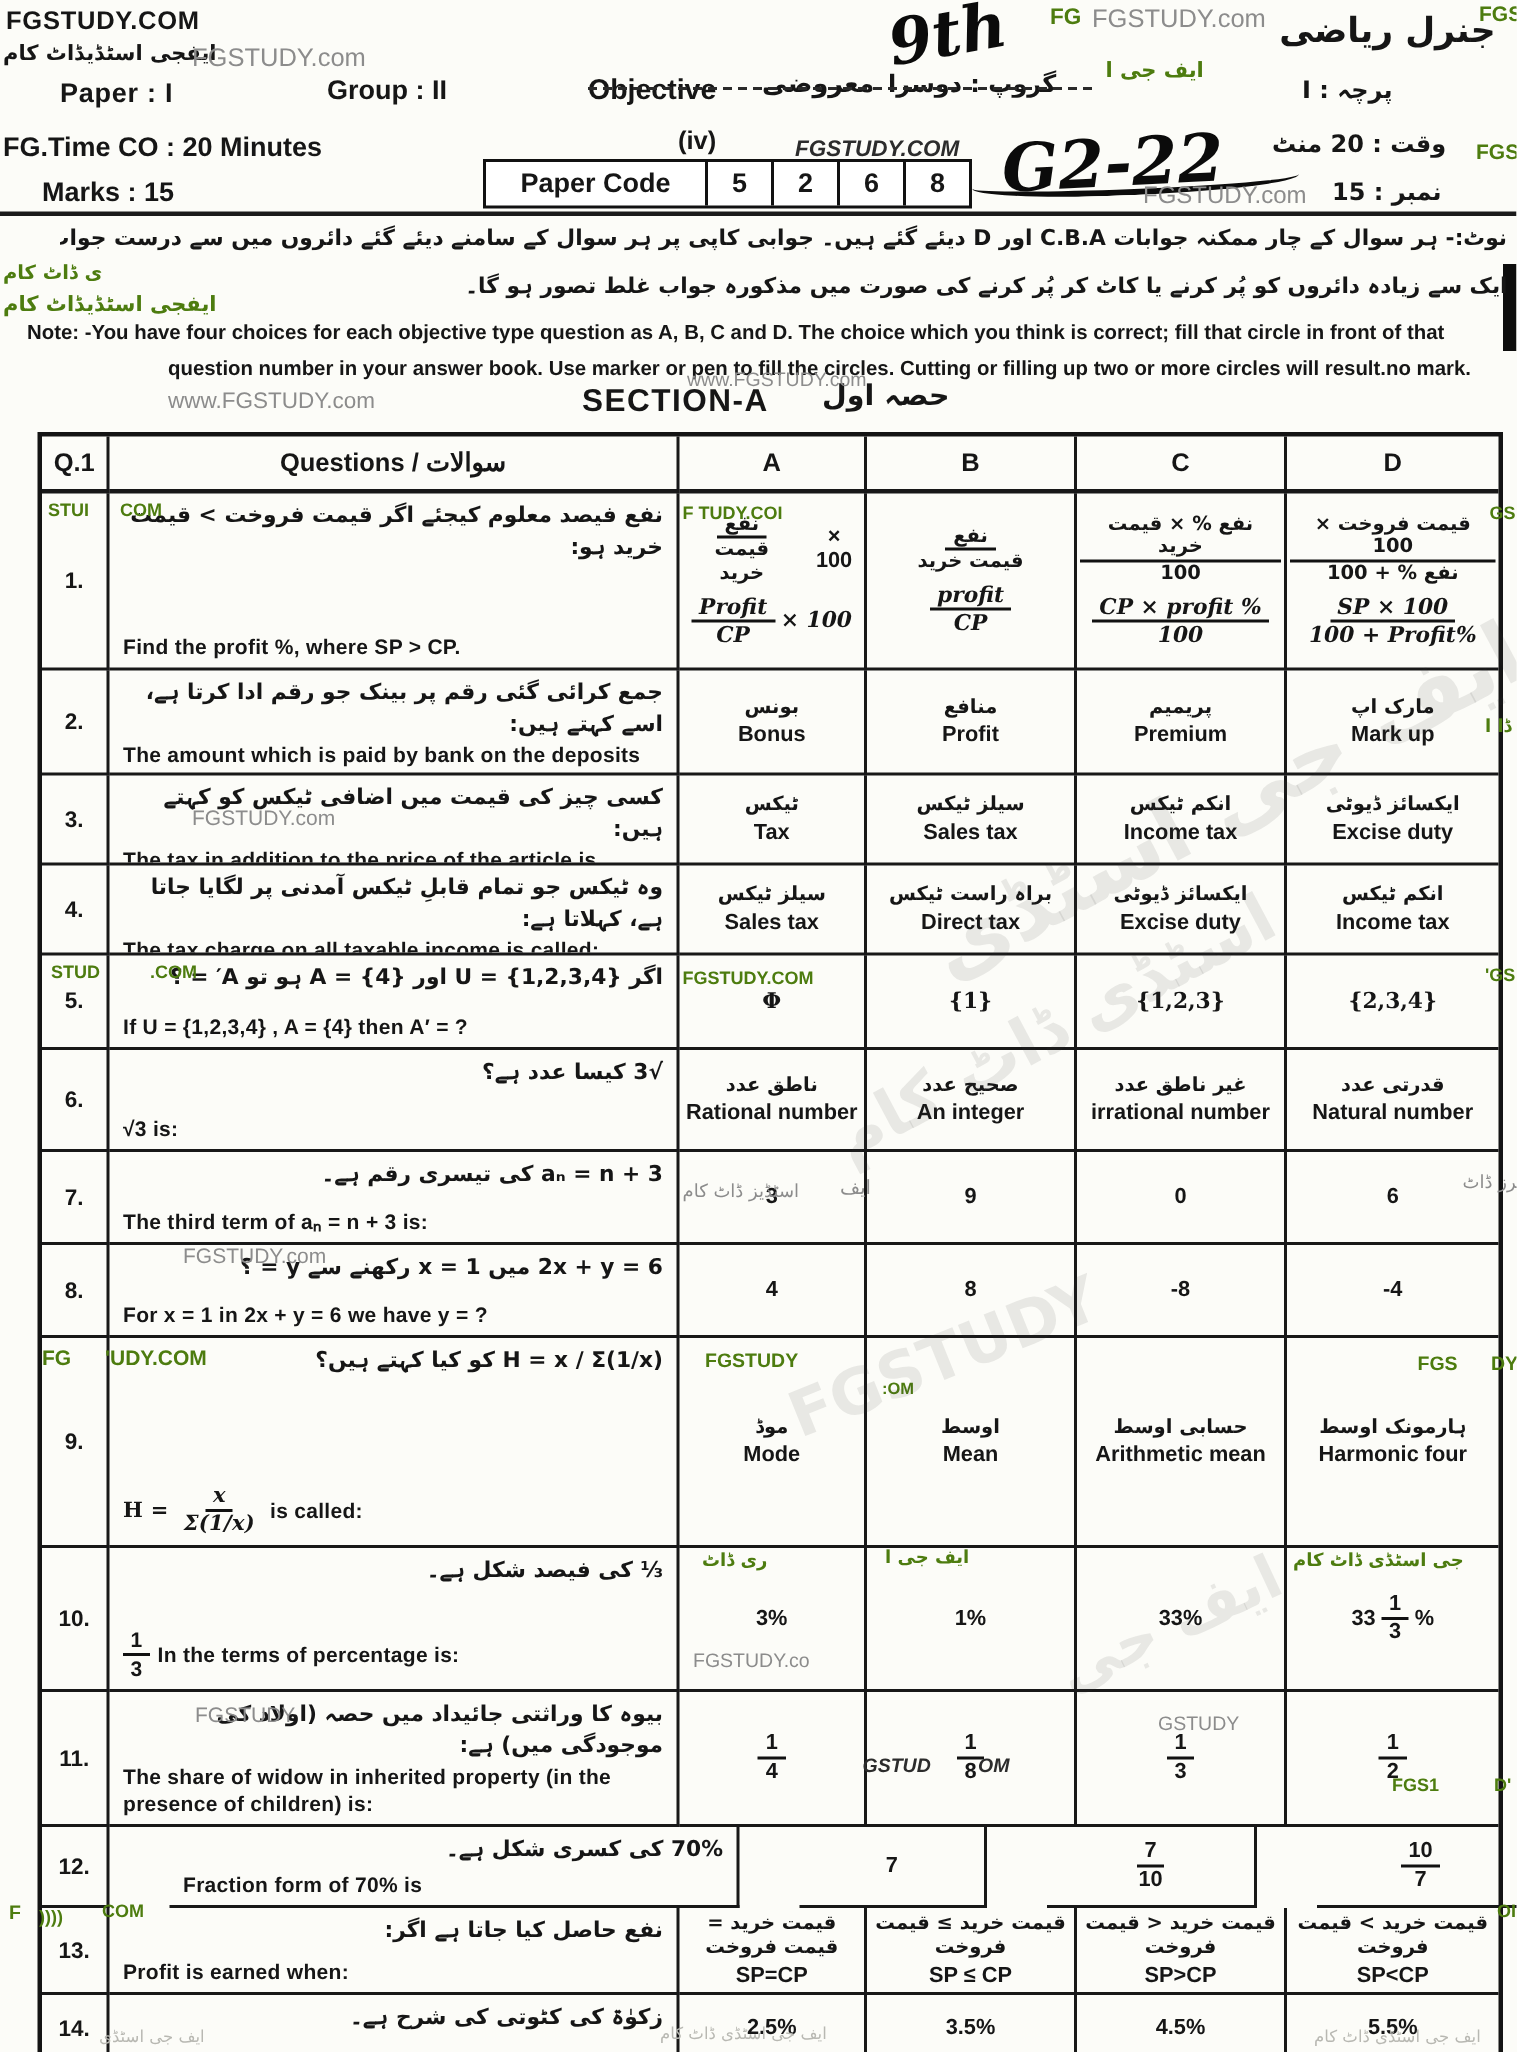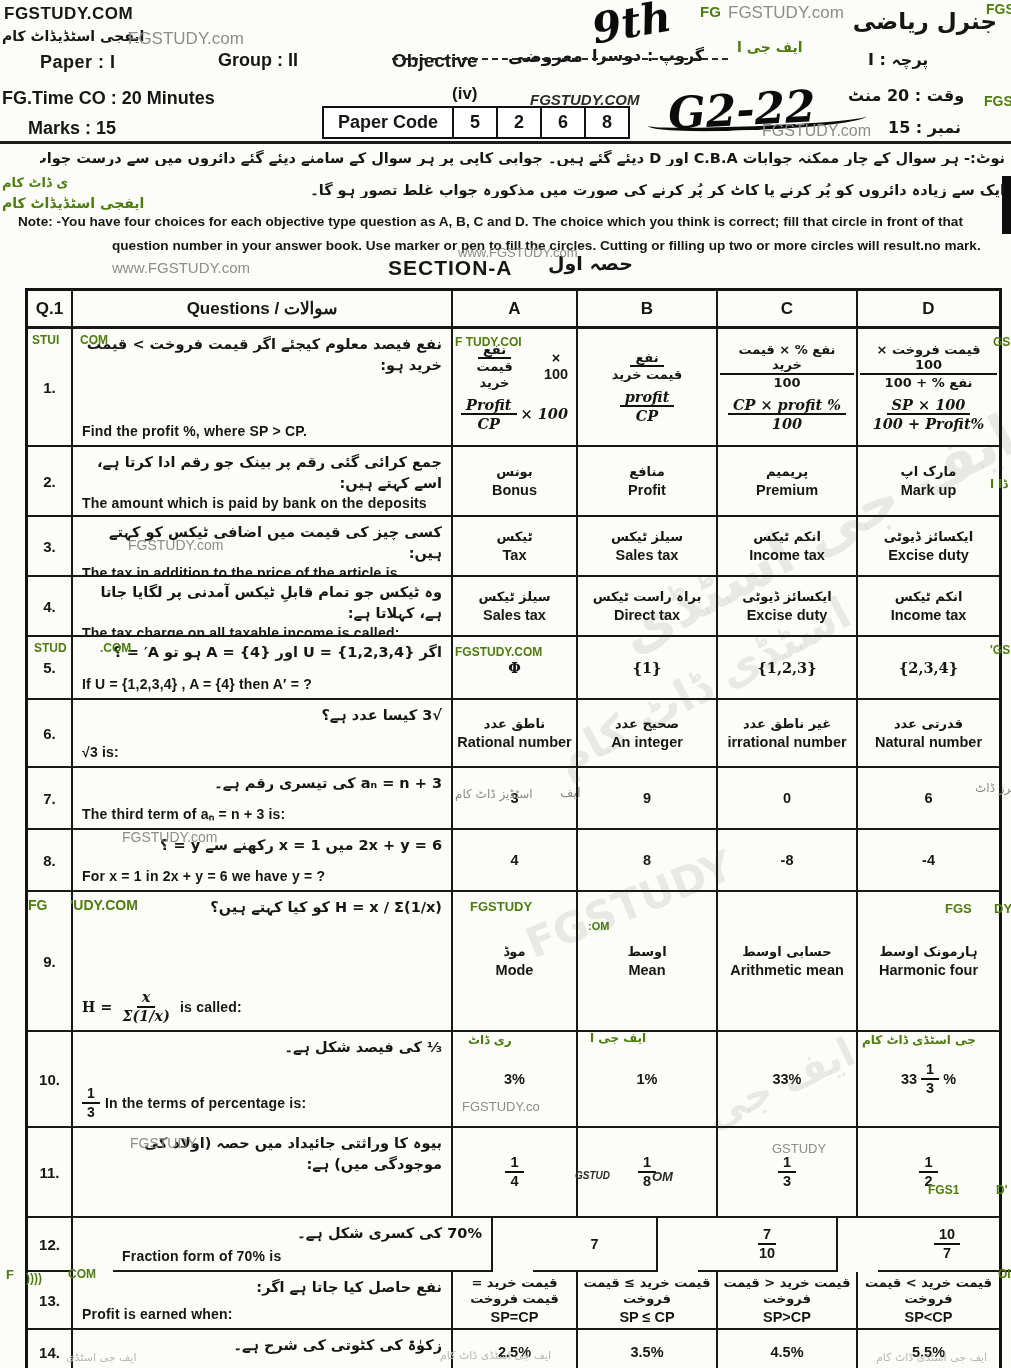--- a/index.html
+++ b/index.html
@@ -23,21 +23,21 @@
   #time-line{left:2px;top:88px;font-size:18px;font-weight:600}
   #iv{left:452px;top:84px;font-size:17px;font-weight:bold}
   #time-ur{left:848px;top:86px;font-size:16px;font-weight:bold;direction:rtl;width:150px;text-align:left}
   #marks-line{left:28px;top:118px;font-size:18px;font-weight:700}
   #marks-ur{left:888px;top:118px;font-size:16px;font-weight:bold;direction:rtl;width:110px;text-align:left}
   #hdr-rule{position:absolute;left:0;top:141px;width:1011px;height:3px;background:#1b1b1b}
   #dash-line{position:absolute;left:392px;top:58px;width:336px;border-top:2.5px dashed #2a2a2a}
   #black-bar{position:absolute;left:1002px;top:176px;width:9px;height:58px;background:#0d0d0d}
 
   #pc-box{position:absolute;left:322px;top:106px;display:flex;border:2.5px solid #111;background:#fff}
-  #pc-box .pc-label{width:128px;text-align:center;font-weight:bold;font-size:18px;padding:4px 0}
+  #pc-box .pc-label{width:146px;text-align:center;font-weight:bold;font-size:18px;padding:4px 0}
   #pc-box .pc-digit{width:44px;border-left:2.5px solid #111;text-align:center;font-weight:bold;font-size:18px;padding:4px 0}
 
   
   #note-ur1{left:40px;right:6px;top:150px;font-size:14.5px;font-weight:600;direction:rtl;white-space:nowrap;overflow:hidden}
   #note-ur2{left:130px;right:6px;top:182px;font-size:14.5px;font-weight:600;direction:rtl;white-space:nowrap;overflow:hidden}
   #note-en1{left:18px;top:214px;font-size:13.6px;font-weight:600}
   #note-en2{left:112px;top:238px;font-size:13.6px;font-weight:600}
 
   
   #section-en{left:388px;top:256px;font-size:21px;font-weight:bold;letter-spacing:1px}
@@ -607,20 +607,25 @@
               </span>
               <span>%</span>
             </div>
           </div>
         </div>
       </div>
       <div class="trow" style="height: 90px;">
         <div class="cell qnum">11.</div>
         <div class="cell qcell">
           <div class="qur ur" dir="rtl">بیوہ کا وراثتی جائیداد میں حصہ (اولاد کی موجودگی میں) ہے:</div>
+          <div class="qen">
+            <span class="line">
+              <span>The share of widow in inherited property (in the presence of children) is:</span>
+            </span>
+          </div>
         </div>
         <div class="cell opt">
           <div class="optmain">
             <div class="line">
               <span class="frac">
                 <span class="ft">1</span>
                 <span class="fb">4</span>
               </span>
             </div>
           </div>
@@ -815,21 +820,21 @@
     <span class="wm dark" style="left: 70px; top: 898px; font-size: 14px;">'UDY.COM</span>
     <span class="wm dark" style="left: 470px; top: 900px; font-size: 13px;">FGSTUDY</span>
     <span class="wm dark" style="left: 588px; top: 920px; font-size: 11px;">:OM</span>
     <span class="wm dark" style="left: 945px; top: 902px; font-size: 13px;">FGS</span>
     <span class="wm dark" style="left: 994px; top: 902px; font-size: 13px;">DY</span>
     <span class="wm dark ur" dir="rtl" style="left: 862px; top: 1034px; font-size: 12px;">جی اسٹڈی ڈاٹ کام</span>
     <span class="wm dark ur" dir="rtl" style="left: 590px; top: 1032px; font-size: 12px;">ایف جی ا</span>
     <span class="wm dark ur" dir="rtl" style="left: 468px; top: 1034px; font-size: 12px;">ری ڈاٹ</span>
     <span class="wm gray" style="left: 462px; top: 1100px; font-size: 13px;">FGSTUDY.co</span>
     <span class="wm gray" style="left: 130px; top: 1136px; font-size: 14px;">FGSTUDY</span>
-    <span class="wm dark-it" style="left: 575px; top: 1170px; font-size: 10px;">GSTUD</span>
+    <span class="wm dark-it" style="left: 575px; top: 1170px; font-size: 13px;">GSTUD</span>
     <span class="wm dark-it" style="left: 652px; top: 1170px; font-size: 13px;">OM</span>
     <span class="wm gray" style="left: 772px; top: 1142px; font-size: 13px;">GSTUDY</span>
     <span class="wm dark" style="left: 928px; top: 1184px; font-size: 12px;">FGS1</span>
     <span class="wm dark" style="left: 996px; top: 1184px; font-size: 12px;">D'</span>
     <span class="wm dark" style="left: 6px; top: 1268px; font-size: 13px;">F</span>
     <span class="wm dark" style="left: 26px; top: 1272px; font-size: 12px;">)))) </span>
     <span class="wm dark" style="left: 68px; top: 1268px; font-size: 12px;">COM</span>
     <span class="wm dark" style="left: 998px; top: 1268px; font-size: 12px;">OI</span>
     <span class="wm faint ur" dir="rtl" style="left: 66px; top: 1352px; font-size: 11px;">ایف جی اسٹڈی</span>
     <span class="wm faint ur" dir="rtl" style="left: 440px; top: 1350px; font-size: 11px;">ایف جی اسٹڈی ڈاٹ کام</span>

